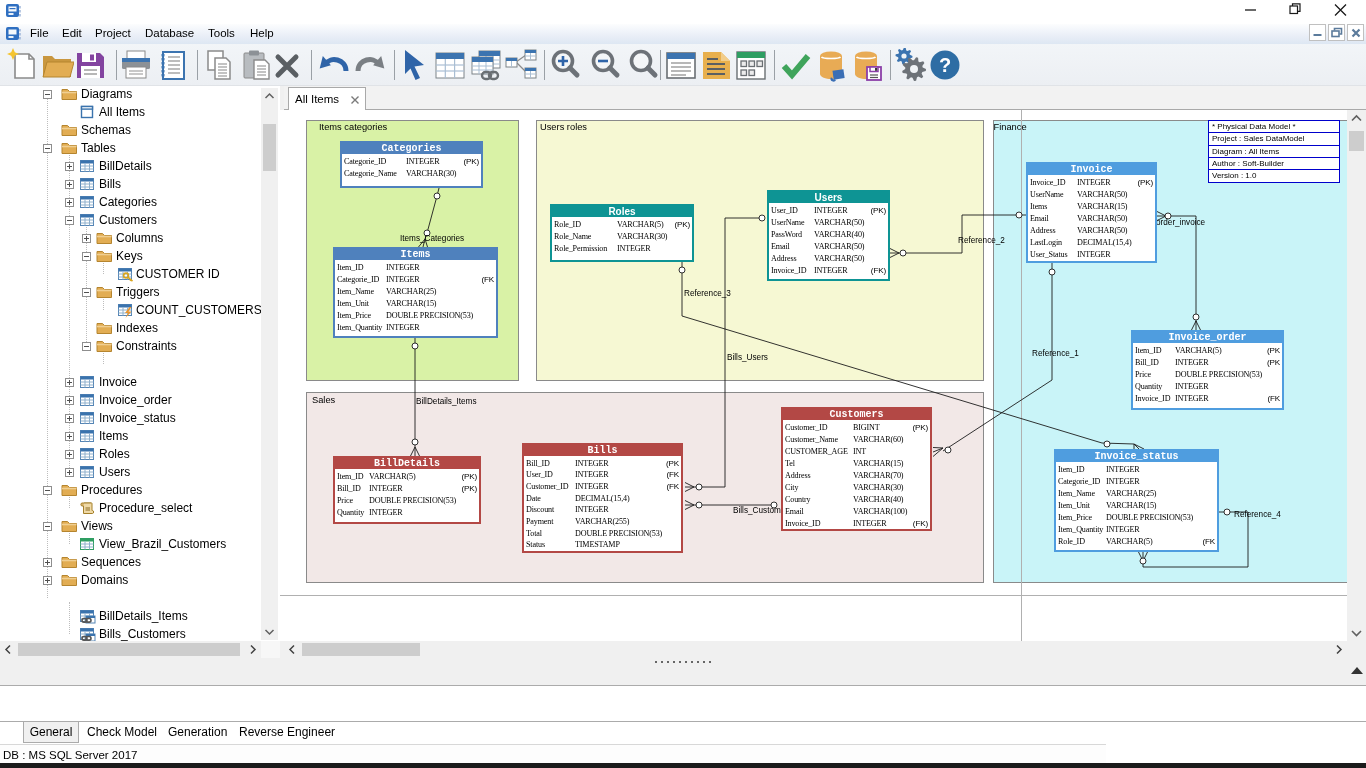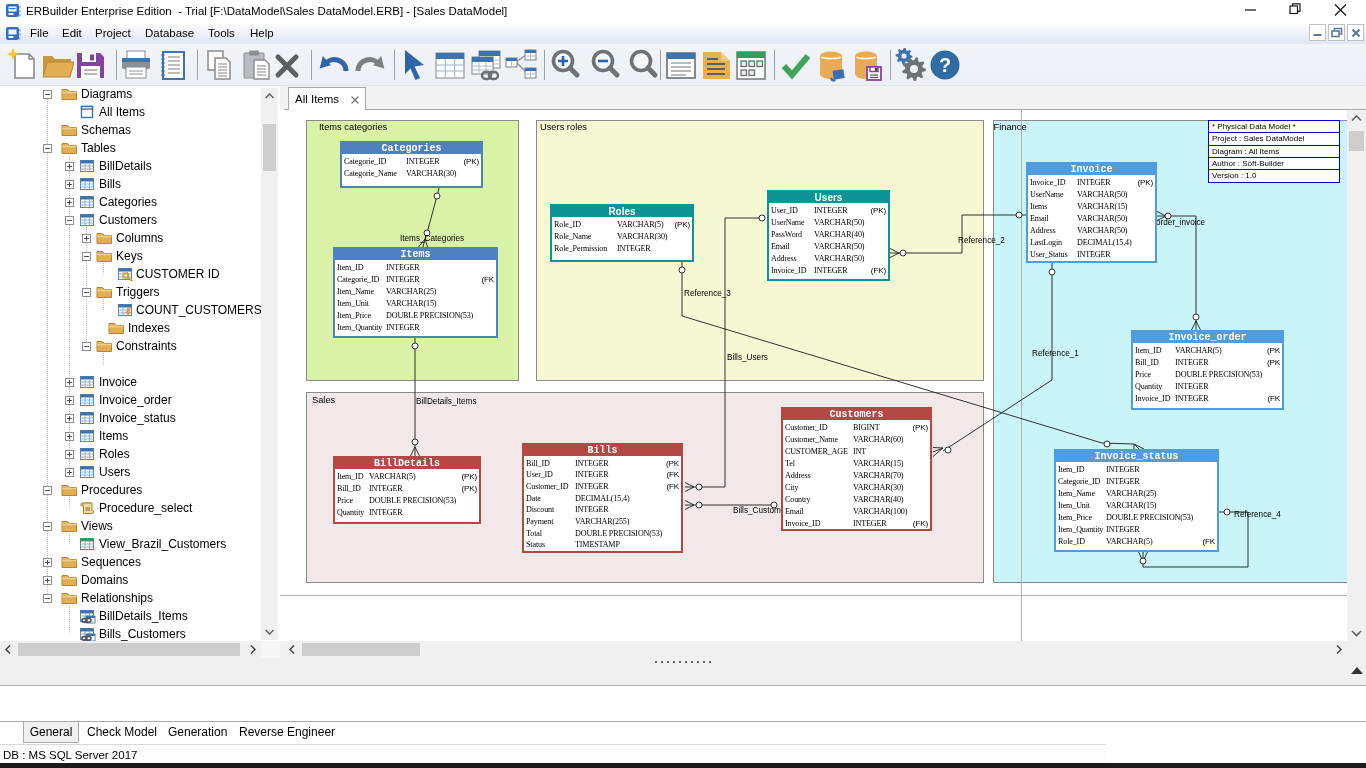--- a/index.html
+++ b/index.html
@@ -54,21 +54,20 @@
 <div id="titlebar">
 <svg class="abs" style="left:6px;top:4px" width="15" height="15">
       <rect x="0" y="0" width="13" height="13" rx="2" fill="#2f6fc1"></rect>
       <rect x="2.5" y="2.5" width="8" height="5" fill="#fff" opacity="0.95"></rect>
       <rect x="3.5" y="4" width="6" height="1.2" fill="#2f6fc1"></rect>
       <rect x="2.5" y="9" width="5" height="2" fill="#fff" opacity="0.9"></rect>
       <rect x="13.2" y="2" width="1.5" height="2.5" fill="#9ab2d8"></rect>
       <rect x="13.2" y="6" width="1.5" height="2.5" fill="#9ab2d8"></rect>
       <rect x="13.2" y="10" width="1.5" height="2.5" fill="#9ab2d8"></rect>
     </svg>
-<div id="titletext">ERBuilder Enterprise Edition  - Trial [F:\DataModel\Sales DataModel.ERB] - [Sales DataModel]</div>
 <svg class="abs" style="left:1240px;top:0" width="126" height="24">
       <line x1="5" y1="10" x2="16" y2="10" stroke="#1a1a1a" stroke-width="1.3"></line>
       <rect x="50" y="6" width="7.5" height="7.5" fill="none" stroke="#1a1a1a" stroke-width="1.2"></rect>
       <path d="M52.5 6 L52.5 3.8 L60 3.8 L60 11.4 L57.5 11.4" fill="none" stroke="#1a1a1a" stroke-width="1.2"></path>
       <path d="M95 4.5 L106 15.5 M106 4.5 L95 15.5" stroke="#1a1a1a" stroke-width="1.3"></path>
     </svg>
 </div>
 <div id="menubar">
 <svg class="abs" style="left:6px;top:3px" width="15" height="15">
       <rect x="0" y="0" width="13" height="13" rx="2" fill="#2f6fc1"></rect>
@@ -479,21 +478,21 @@
         <g stroke="#8fb0cc" stroke-width="1">
           <line x1="1.5" y1="8" x2="14.5" y2="8"></line>
           <line x1="1.5" y1="11" x2="14.5" y2="11"></line>
           <line x1="6" y1="5.5" x2="6" y2="13.5"></line>
           <line x1="10.5" y1="5.5" x2="10.5" y2="13.5"></line>
         </g>
         <path d="M12.5 5 L8 11 L11 11 L8.5 16 L14.5 9.5 L11.5 9.5 L14.5 5 Z" fill="#e8952f"></path>
       </svg>
 <span class="txt" style="left:136px">COUNT_CUSTOMERS</span>
 </div>
-<div class="trow" style="left:12px;top:233px;width:280px">
+<div class="trow" style="left:0;top:233px;width:280px">
 <svg class="abs" style="left:96px;top:1px" width="17" height="16">
         <path d="M1 3.5 L6.5 3.5 L8.5 5.5 L15.5 5.5 L15.5 13.5 L1 13.5 Z" fill="#e2ad53" stroke="#b5852f"></path>
         <path d="M1 6.5 L15.5 6.5" stroke="#f0cf92" stroke-width="1.6"></path>
       </svg>
 <span class="txt" style="left:116px">Indexes</span>
 </div>
 <div class="trow" style="left:0;top:251px;width:280px">
 <div class="expbox" style="left:81.5px;top:4.5px"></div>
 <svg class="abs" style="left:81.5px;top:4.5px" width="9" height="9">
         <line x1="2" y1="4.5" x2="7" y2="4.5" stroke="#505050"></line>
@@ -674,31 +673,20 @@
 <div class="expbox" style="left:42.5px;top:4.5px"></div>
 <svg class="abs" style="left:42.5px;top:4.5px" width="9" height="9">
         <line x1="2" y1="4.5" x2="7" y2="4.5" stroke="#505050"></line>
         <line x1="4.5" y1="2" x2="4.5" y2="7" stroke="#505050"></line>
       </svg>
 <svg class="abs" style="left:61px;top:1px" width="17" height="16">
         <path d="M1 3.5 L6.5 3.5 L8.5 5.5 L15.5 5.5 L15.5 13.5 L1 13.5 Z" fill="#e2ad53" stroke="#b5852f"></path>
         <path d="M1 6.5 L15.5 6.5" stroke="#f0cf92" stroke-width="1.6"></path>
       </svg>
 <span class="txt" style="left:81px">Domains</span>
-</div>
-<div class="trow" style="left:0;top:503px;width:280px">
-<div class="expbox" style="left:42.5px;top:4.5px"></div>
-<svg class="abs" style="left:42.5px;top:4.5px" width="9" height="9">
-        <line x1="2" y1="4.5" x2="7" y2="4.5" stroke="#505050"></line>
-      </svg>
-<svg class="abs" style="left:61px;top:1px" width="17" height="16">
-        <path d="M1 3.5 L6.5 3.5 L8.5 5.5 L15.5 5.5 L15.5 13.5 L1 13.5 Z" fill="#e2ad53" stroke="#b5852f"></path>
-        <path d="M1 6.5 L15.5 6.5" stroke="#f0cf92" stroke-width="1.6"></path>
-      </svg>
-<span class="txt" style="left:81px">Relationships</span>
 </div>
 <div class="trow" style="left:0;top:521px;width:280px">
 <svg class="abs" style="left:79px;top:1px" width="17" height="16">
         <rect x="1.5" y="2.5" width="13" height="11" fill="#fff" stroke="#5585b5"></rect>
         <rect x="1.5" y="2.5" width="13" height="3" fill="#3a73ad"></rect>
         <g stroke="#8fb0cc" stroke-width="1">
           <line x1="1.5" y1="8" x2="14.5" y2="8"></line>
           <line x1="1.5" y1="11" x2="14.5" y2="11"></line>
           <line x1="6" y1="5.5" x2="6" y2="13.5"></line>
           <line x1="10.5" y1="5.5" x2="10.5" y2="13.5"></line>

